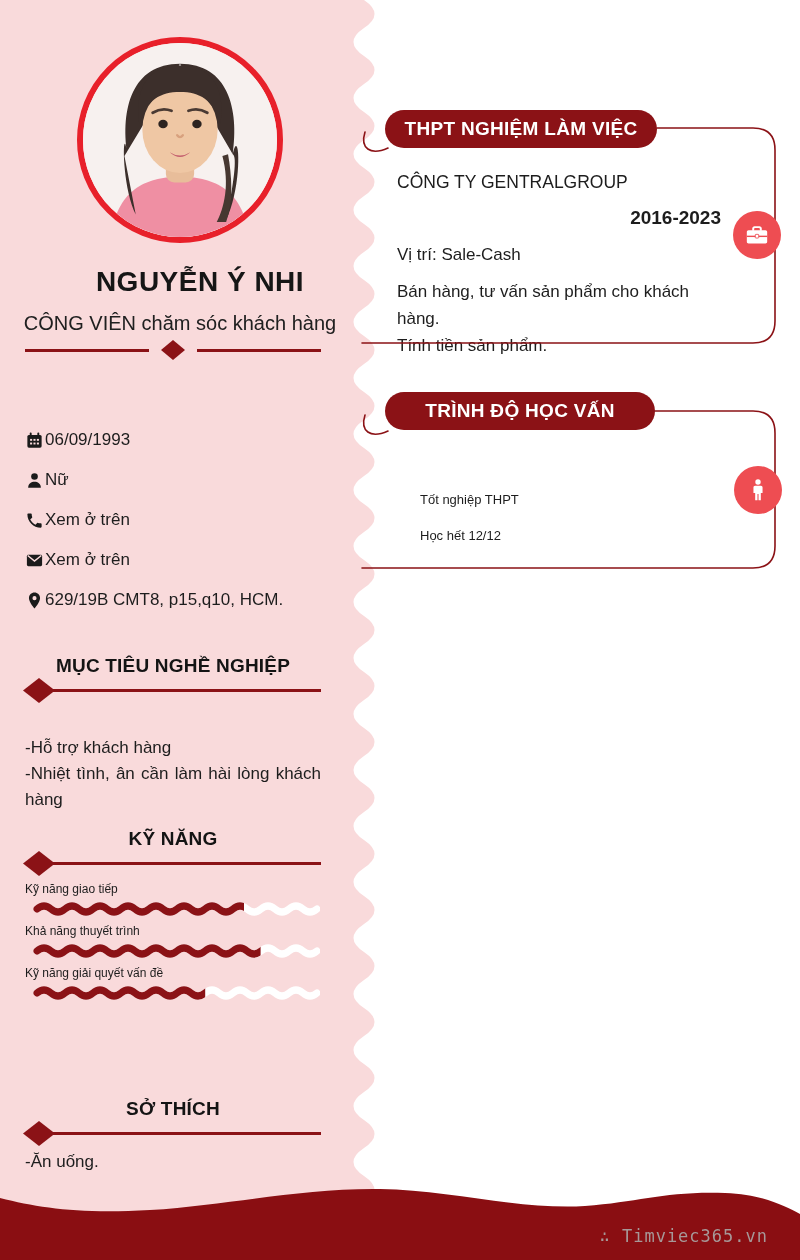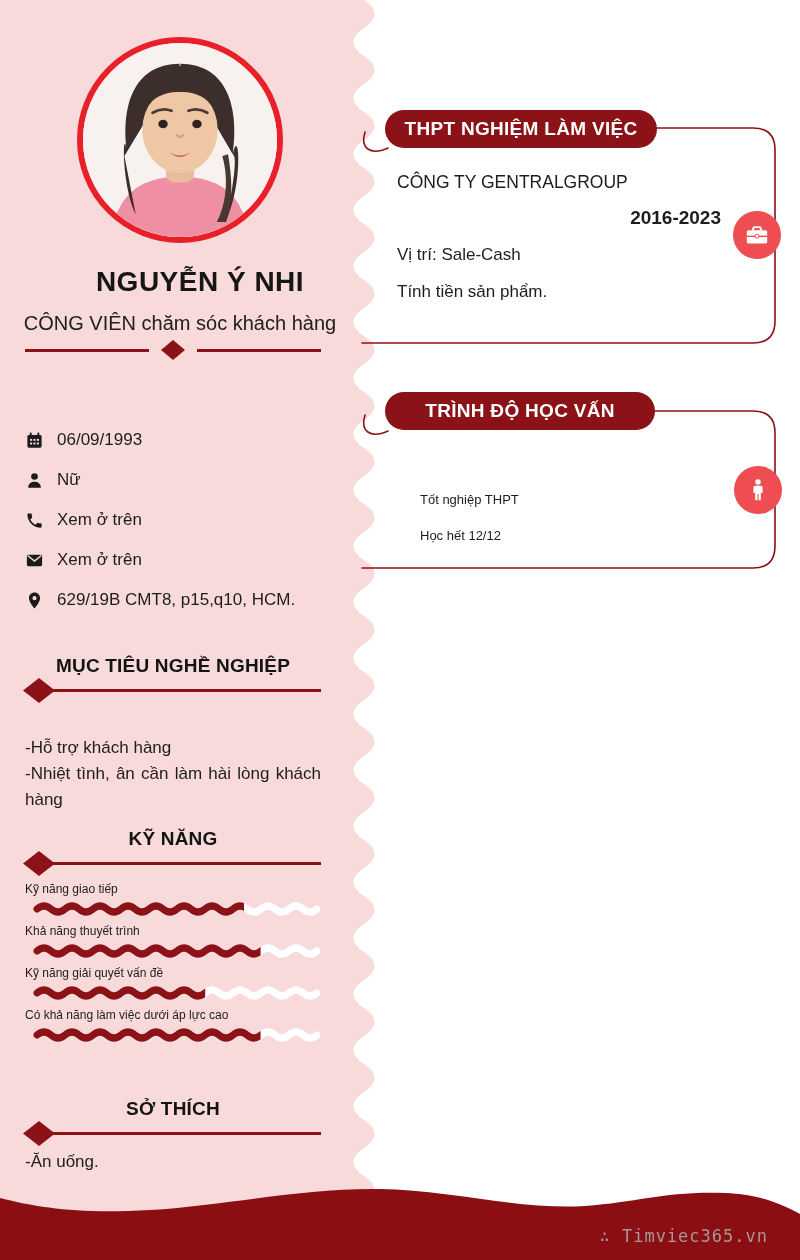--- a/index.html
+++ b/index.html
@@ -34,21 +34,21 @@
   }
   .candidate-title{
     left:0;top:312px;width:360px;text-align:center;font-size:20px;color:#202020;
   }
   .title-divider{left:25px;top:340px;width:296px;display:flex;align-items:center;}
   .title-divider .line{flex:1;height:3px;background:var(--maroon);}
   .title-divider .dia{width:24px;height:20px;margin:0 12px;background:var(--maroon);
     clip-path:polygon(50% 0,100% 50%,50% 100%,0 50%);}
 
   #info-list{left:25px;top:420px;width:300px;}
-  .info-row{display:flex;align-items:center;height:40px;gap:13px;}
+  .info-row{display:flex;align-items:center;height:40px;gap:1px;}
   .info-row .ic{width:19px;height:19px;flex:0 0 19px;display:flex;align-items:center;}
   .info-row .ic svg{width:19px;height:19px;fill:#1b1b1b;}
   .info-row .tx{font-size:17px;}
 
   .side-head{left:25px;width:296px;}
   .side-head h2{text-align:center;font-size:19px;font-weight:bold;color:#141414;letter-spacing:.2px;}
   .side-head .rule{position:relative;height:22px;margin-top:4px;}
   .side-head .rule .line{position:absolute;left:16px;right:0;top:8px;height:3px;background:var(--maroon);}
   .side-head .rule .diamond{position:absolute;left:-2px;top:-3px;width:32px;height:25px;background:var(--maroon);
     clip-path:polygon(50% 0,100% 50%,50% 100%,0 50%);}
@@ -229,30 +229,20 @@
     <div>
       <div class="skill-label">Kỹ năng giải quyết vấn đề</div>
       <svg width="287" height="17" class="skill-bar">
         <clipPath id="sc2">
           <rect x="0" y="0" height="17" width="172.2"></rect>
         </clipPath>
         <path d="M4 9 q7 -6 14 0 q7 6 14 0 q7 -6 14 0 q7 6 14 0 q7 -6 14 0 q7 6 14 0 q7 -6 14 0 q7 6 14 0 q7 -6 14 0 q7 6 14 0 q7 -6 14 0 q7 6 14 0 q7 -6 14 0 q7 6 14 0 q7 -6 14 0 q7 6 14 0 q7 -6 14 0 q7 6 14 0 q7 -6 14 0 q7 6 14 0" stroke="#ffffff" stroke-width="7" fill="none" stroke-linecap="round"></path>
         <path d="M4 9 q7 -6 14 0 q7 6 14 0 q7 -6 14 0 q7 6 14 0 q7 -6 14 0 q7 6 14 0 q7 -6 14 0 q7 6 14 0 q7 -6 14 0 q7 6 14 0 q7 -6 14 0 q7 6 14 0 q7 -6 14 0 q7 6 14 0 q7 -6 14 0 q7 6 14 0 q7 -6 14 0 q7 6 14 0 q7 -6 14 0 q7 6 14 0" stroke="#8b1216" stroke-width="7" fill="none" stroke-linecap="round" clip-path="url(#sc2)"></path>
       </svg>
     </div>
-    <div>
-      <div class="skill-label">Có khả năng làm việc dưới áp lực cao</div>
-      <svg width="287" height="17" class="skill-bar">
-        <clipPath id="sc3">
-          <rect x="0" y="0" height="17" width="227.60000000000002"></rect>
-        </clipPath>
-        <path d="M4 9 q7 -6 14 0 q7 6 14 0 q7 -6 14 0 q7 6 14 0 q7 -6 14 0 q7 6 14 0 q7 -6 14 0 q7 6 14 0 q7 -6 14 0 q7 6 14 0 q7 -6 14 0 q7 6 14 0 q7 -6 14 0 q7 6 14 0 q7 -6 14 0 q7 6 14 0 q7 -6 14 0 q7 6 14 0 q7 -6 14 0 q7 6 14 0" stroke="#ffffff" stroke-width="7" fill="none" stroke-linecap="round"></path>
-        <path d="M4 9 q7 -6 14 0 q7 6 14 0 q7 -6 14 0 q7 6 14 0 q7 -6 14 0 q7 6 14 0 q7 -6 14 0 q7 6 14 0 q7 -6 14 0 q7 6 14 0 q7 -6 14 0 q7 6 14 0 q7 -6 14 0 q7 6 14 0 q7 -6 14 0 q7 6 14 0 q7 -6 14 0 q7 6 14 0 q7 -6 14 0 q7 6 14 0" stroke="#8b1216" stroke-width="7" fill="none" stroke-linecap="round" clip-path="url(#sc3)"></path>
-      </svg>
-    </div>
   </div>
 
 <div class="abs side-head" style="top:1098px;">
   <h2>SỞ THÍCH</h2>
   <div class="rule">
     <span class="line"></span>
     <span class="diamond"></span>
   </div>
 </div>
 <p class="abs hobby-text">-Ăn uống.</p>
@@ -262,20 +252,21 @@
   <path d="M 33 28 C 15 36 5 28 10 12"></path>
 </svg>
 <div id="badge-exp" class="badge">
   <span>THPT NGHIỆM LÀM VIỆC</span>
 </div>
 <div class="abs exp-content">
   <div class="exp-company">CÔNG TY GENTRALGROUP</div>
   <div class="exp-period">2016-2023</div>
   <div class="exp-position">Vị trí: Sale-Cash</div>
   <div class="exp-desc">
+    <div>Bán hàng, tư vấn sản phẩm cho khách hàng.</div>
     <div>Tính tiền sản phẩm.</div>
   </div>
 </div>
 <div id="icon-exp" class="circle-icon">
   <svg viewBox="0 0 24 24">
     <path d="M4.2 7.6h15.6c.9 0 1.6.7 1.6 1.6v9c0 .9-.7 1.6-1.6 1.6H4.2c-.9 0-1.6-.7-1.6-1.6v-9c0-.9.7-1.6 1.6-1.6z"></path>
     <path d="M9.4 8V6.3c0-.4.3-.7.7-.7h3.8c.4 0 .7.3.7.7V8h1.8V6.1c0-1.2-1-2.1-2.1-2.1h-4.6c-1.2 0-2.1 1-2.1 2.1V8h1.8z"></path>
     <rect x="2.6" y="12.6" width="18.8" height="1.3" fill="#ee4d52"></rect>
     <rect x="10.4" y="11.4" width="3.2" height="3.4" rx="0.6" fill="#ffffff" stroke="#ee4d52" stroke-width="0.8"></rect>
   </svg>

